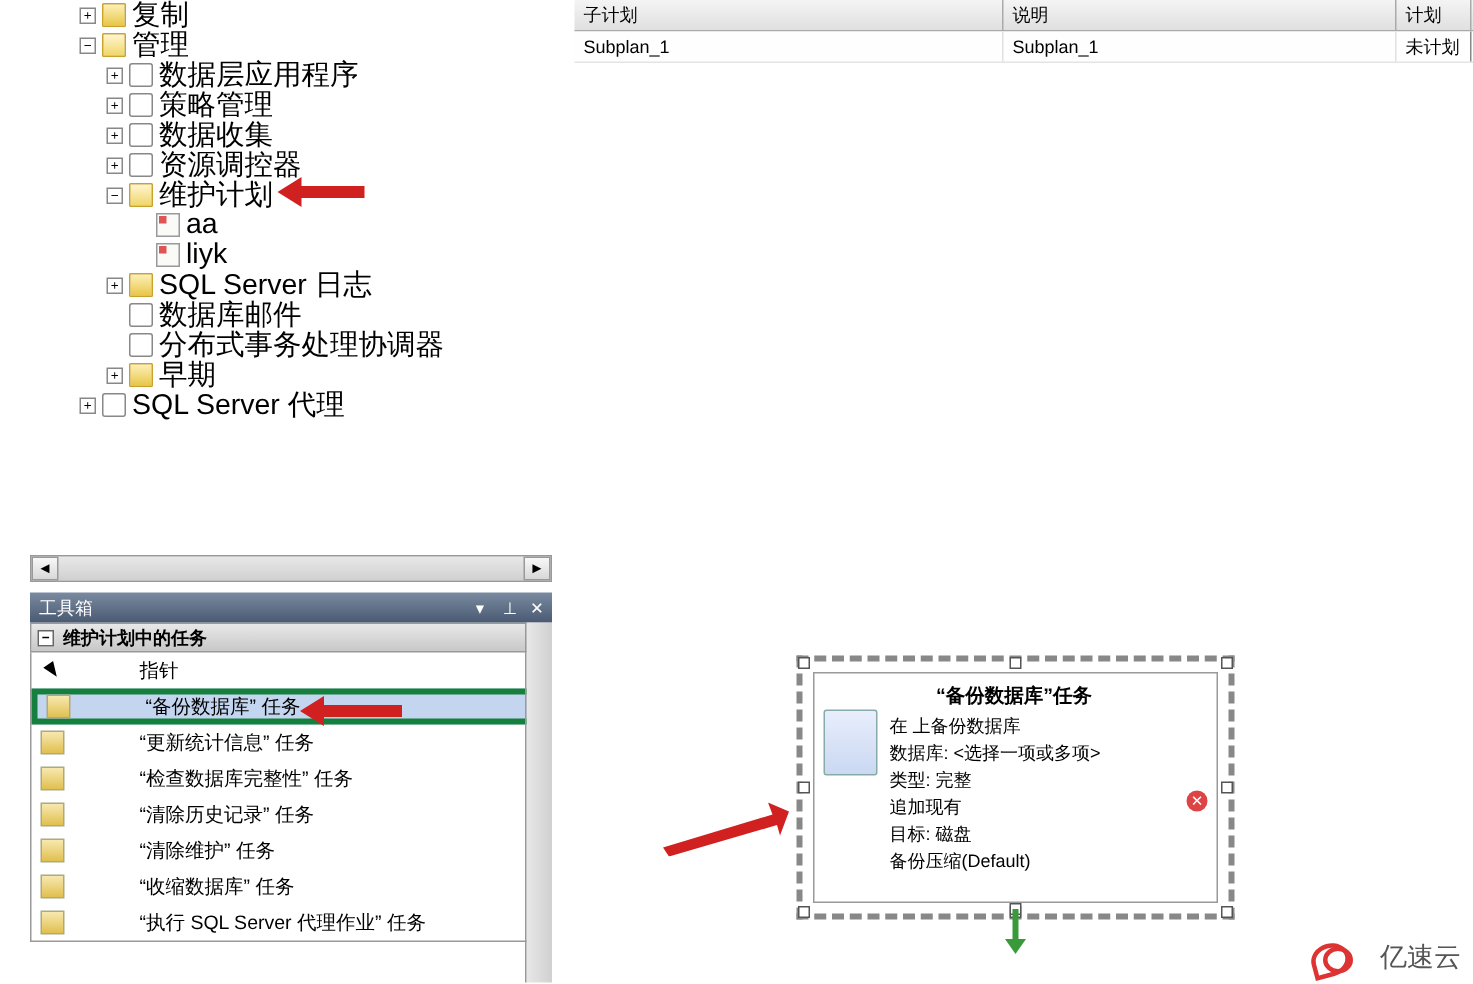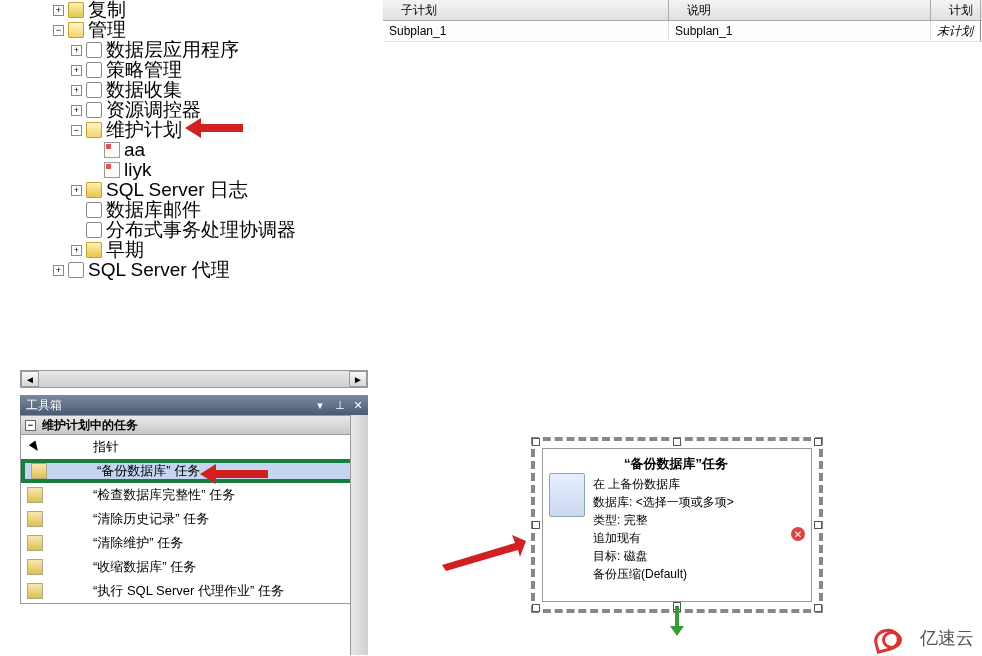--- a/index.html
+++ b/index.html
@@ -47,21 +47,21 @@
 .tool-item .tlabel { font-size: 13px; }
 .pointer-ic::before { content: ''; display:block; width: 0; height: 0; border-top: 10px solid #000; border-left: 4px solid transparent; border-right: 4px solid transparent; transform: rotate(-35deg); }
 
 .red-arrow-2 { position: absolute; left: 200px; top: 462px; }
 
 .vscroll-tool { position: absolute; right: 0; top: 20px; width: 18px; bottom: 0; background: linear-gradient(90deg,#e8e8e8,#d0d0d0); border-left:1px solid #999; }
 
 
 .right-panel { position: absolute; left: 383px; top: 0; right: 0; height: 656px; background: #fff; }
 .grid-header { height: 21px; background: linear-gradient(#f4f4f4,#e0e0e0); border-bottom: 1px solid #aaa; display: flex; }
-.grid-header .col { border-right: 1px solid #aaa; padding-left: 18px; display: flex; align-items: center; font-size: 12px; }
+.grid-header .col { border-right: 1px solid #aaa; padding-left: 6px; display: flex; align-items: center; font-size: 12px; }
 .grid-row { height: 21px; display: flex; background: #fefefe; border-bottom: 1px solid #e4e4e4; }
 .grid-row .cell { border-right: 1px solid #e0e0e0; padding-left: 6px; display: flex; align-items: center; font-size: 12px; }
 .grid-row .last-cell { border-right: 1px solid #888; }
 
 .design-area { position: absolute; left: 0; top: 150px; right: 0; bottom: 0; background: #fff; }
 
 .red-arrow-3 { position: absolute; left: 440px; top: 535px; }
 
 .task-box { position: absolute; left: 536px; top: 442px; width: 282px; height: 166px; }
 .task-sel { position:absolute; inset: -5px; border: 4px dashed #888; pointer-events:none; }
@@ -186,20 +186,24 @@
         <div class="tool-item">
           <span class="ticon pointer-ic"></span>
           <span class="tlabel">指针</span>
         </div>
         <div class="tool-item selected">
           <span class="ticon" style="background: linear-gradient(rgb(248, 232, 176), rgb(224, 192, 80)); border: 1px solid rgb(170, 170, 136);"></span>
           <span class="tlabel">“备份数据库” 任务</span>
         </div>
         <div class="tool-item">
           <span class="ticon" style="background: linear-gradient(rgb(248, 232, 176), rgb(224, 192, 80)); border: 1px solid rgb(170, 170, 136);"></span>
+          <span class="tlabel">“更新统计信息” 任务</span>
+        </div>
+        <div class="tool-item">
+          <span class="ticon" style="background: linear-gradient(rgb(248, 232, 176), rgb(224, 192, 80)); border: 1px solid rgb(170, 170, 136);"></span>
           <span class="tlabel">“检查数据库完整性” 任务</span>
         </div>
         <div class="tool-item">
           <span class="ticon" style="background: linear-gradient(rgb(248, 232, 176), rgb(224, 192, 80)); border: 1px solid rgb(170, 170, 136);"></span>
           <span class="tlabel">“清除历史记录” 任务</span>
         </div>
         <div class="tool-item">
           <span class="ticon" style="background: linear-gradient(rgb(248, 232, 176), rgb(224, 192, 80)); border: 1px solid rgb(170, 170, 136);"></span>
           <span class="tlabel">“清除维护” 任务</span>
         </div>
@@ -225,21 +229,21 @@
 <div class="right-panel">
   <div class="grid-header" id="gridHeader">
       <div class="col" style="width: 286px;">子计划</div>
       <div class="col" style="width: 262px;">说明</div>
       <div class="col" style="width: 50px;">计划</div>
     </div>
   <div id="gridBody">
       <div class="grid-row">
         <div class="cell" style="width: 286px;">Subplan_1</div>
         <div class="cell" style="width: 262px;">Subplan_1</div>
-        <div class="cell last-cell" style="width: 50px; font-style: italic;">未计划</div>
+        <div class="cell last-cell" style="width: 50px;">未计划</div>
       </div>
     </div>
 
   <div class="design-area"></div>
 </div>
 
 <div class="red-arrow-3">
   <svg width="90" height="36">
       <polygon points="86,6 72,0 75,8 2,30 6,36 78,15 80,22" fill="#d02020"></polygon>
     </svg>

